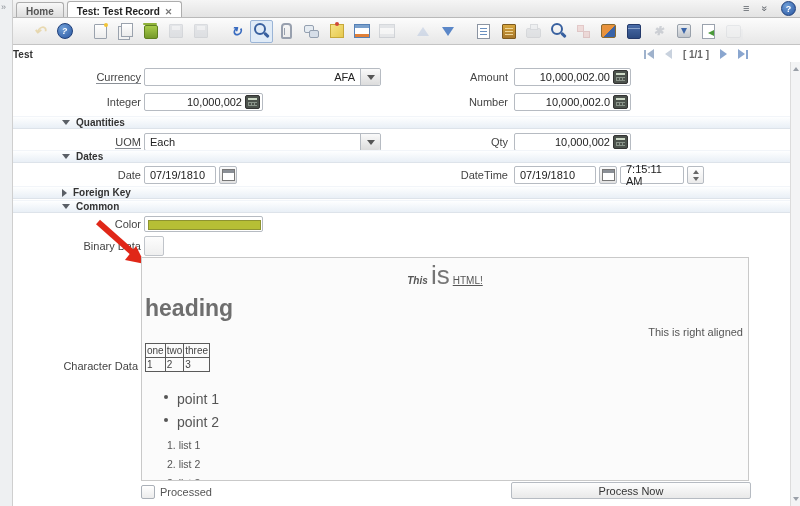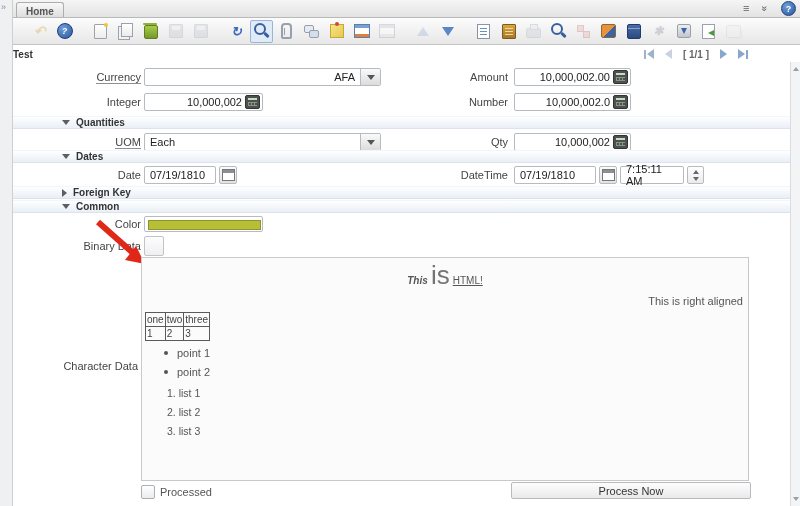--- a/index.html
+++ b/index.html
@@ -127,21 +127,21 @@
   .charbox{position:absolute;border:1px solid #c9c9c9;background:#fbfbfb;box-sizing:border-box;
            color:#595959;overflow:hidden;}
   .cline{text-align:center;margin-top:2px;}
   .w-this{font-style:italic;font-size:10px;color:#555;font-weight:bold;}
   .w-is{font-size:26px;color:#757575;}
   .w-link{font-size:10px;color:#555;text-decoration:underline;cursor:pointer;}
   .phead{margin:4px 0 0 3px;font-size:23px;font-weight:bold;color:#6e6e6e;}
   .pright{text-align:right;margin-top:4px;padding-right:5px;font-size:11px;color:#555;}
   .ptable{border-collapse:collapse;margin:5px 0 0 3px;font-size:10px;color:#444;}
   .ptable th,.ptable td{border:1px solid #5a5a5a;padding:1px 1px;font-weight:normal;text-align:left;min-width:11px;}
-  .pul{list-style:none;margin:6px 0 0 0;padding:0 0 0 22px;font-size:11px;color:#555;}
+  .pul{list-style:none;margin:19px 0 0 0;padding:0 0 0 22px;font-size:14px;color:#555;}
   .pul li{margin-bottom:7px;position:relative;padding-left:13px;}
   .pul li::before{content:"";position:absolute;left:0;top:4px;width:4px;height:4px;background:#555;border-radius:50%;}
   .pol{list-style:none;margin:9px 0 0 0;padding:0 0 0 25px;font-size:10.5px;color:#555;}
   .pol li{margin-bottom:7px;}
   .cb{width:12px;height:12px;border:1px solid #aab0b8;border-radius:2px;background:linear-gradient(#fff,#ececec);cursor:pointer;flex:0 0 auto;}
   .procrow{position:absolute;display:flex;align-items:center;gap:5px;font-size:11px;color:#555;}
   .pbtn{position:absolute;height:17px;border:1px solid #b6bbc2;border-radius:2px;
         background:linear-gradient(#fdfdfd,#e9e9e9);display:flex;align-items:center;justify-content:center;
         font-size:11px;color:#333;cursor:pointer;box-sizing:border-box;}
   .vscroll{position:absolute;right:0;top:62px;bottom:0;width:9px;background:#f3f4f5;border-left:1px solid #dcdcdc;}
@@ -159,20 +159,24 @@
   <div class="west">
     <span class="chev">»</span>
   </div>
 
   <div class="main">
 
     <div class="tabbar">
       <div class="tab">
         <span>Home</span>
       </div>
+      <div class="tab active">
+        <span>Test: Test Record</span>
+        <span class="closex">✕</span>
+      </div>
       <div class="tabbar-right">
         <span class="mbtn">≡</span>
         <span class="mbtn rot">»</span>
         <span class="helpdot">
             <span>?</span>
           </span>
       </div>
     </div>
 
     <div class="toolbar">
@@ -378,20 +382,21 @@
         <polygon points="54,50 34,46 45,32" fill="#e02718"></polygon>
       </svg>
 
       <div class="lb" style="left:0;top:295px;width:125px;">Character Data</div>
       <div class="charbox" style="left:128px;top:195px;width:608px;height:224px;">
         <div class="cline">
           <span class="w-this">This</span>
           <span class="w-is">is</span>
           <span class="w-link">HTML!</span>
         </div>
+        <div class="phead">heading</div>
         <div class="pright">This is right aligned</div>
         <table class="ptable">
           <tbody>
               <tr>
             <th>one</th>
             <th>two</th>
             <th>three</th>
           </tr>
           <tr>
             <td>1</td>

